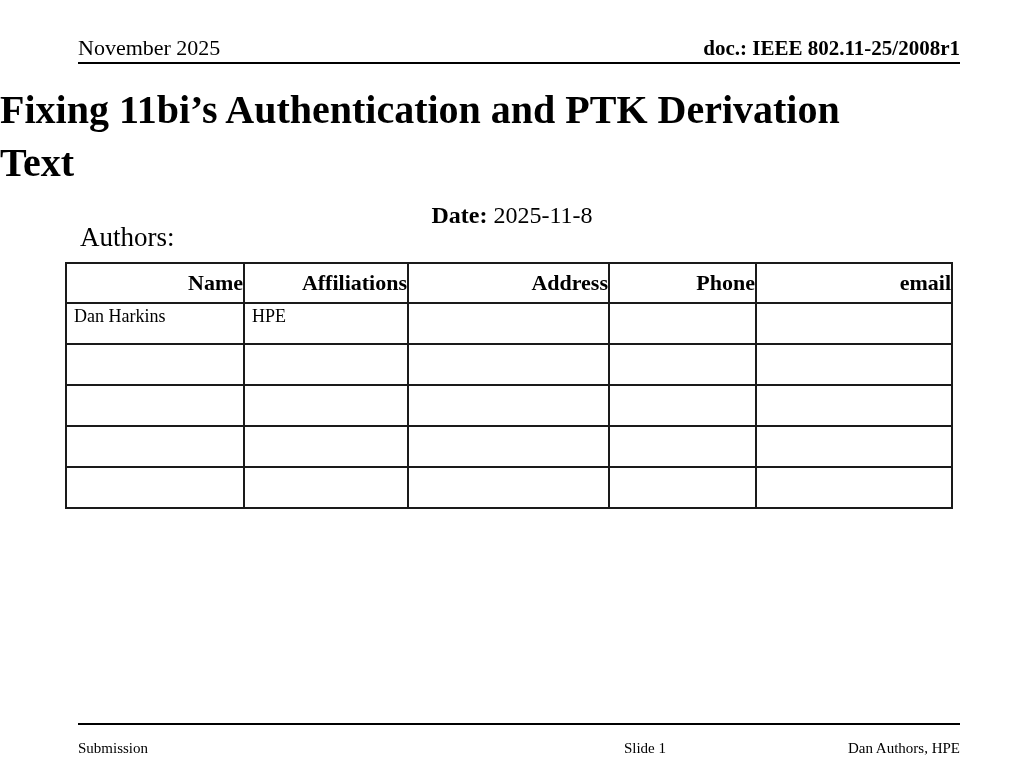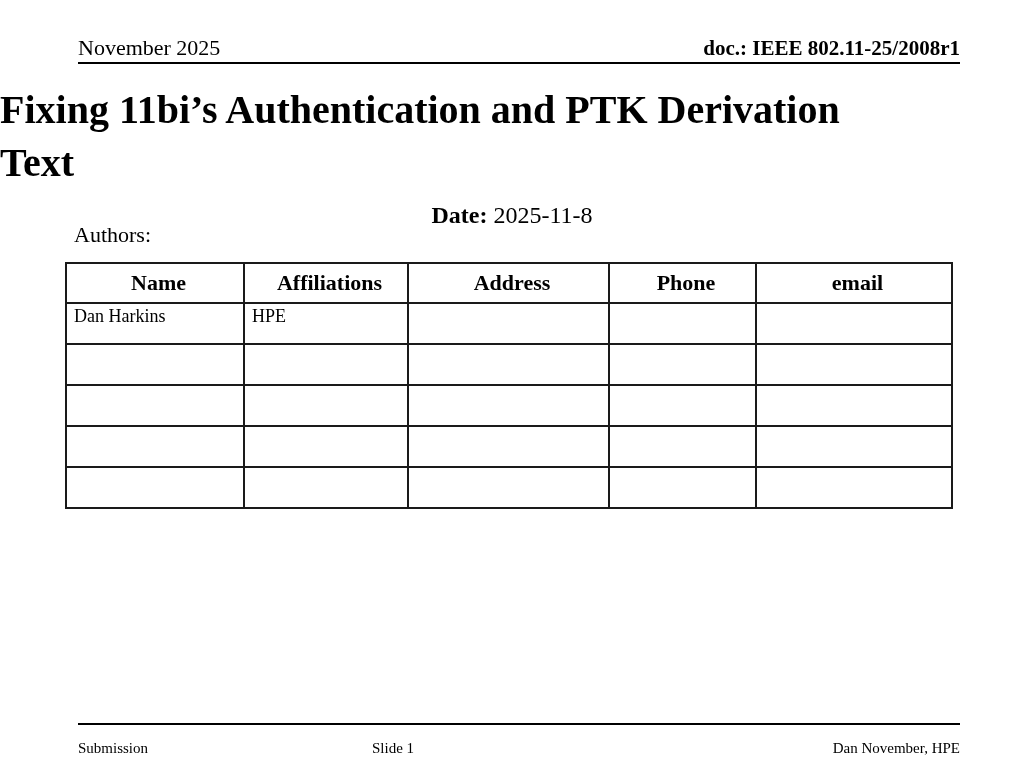--- a/index.html
+++ b/index.html
@@ -64,43 +64,43 @@
     left: 0;
     width: 100%;
     text-align: center;
     font-size: 24px;
   }
   .date-line .date-label { font-weight: bold; }
   
   .authors-label {
     position: absolute;
     top: 222px;
-    left: 74px;
-    font-size: 22px;
+    left: 80px;
+    font-size: 27px;
   }
   
   table.authors {
     position: absolute;
     top: 262px;
     left: 65px;
     border-collapse: collapse;
     table-layout: fixed;
     width: 886px;
   }
   table.authors th, table.authors td {
     border: 2px solid #1a1a1a;
     padding: 0 0 0 7px;
     overflow: hidden;
     white-space: nowrap;
   }
   table.authors th {
     height: 38px;
     font-size: 22px;
     font-weight: bold;
-    text-align: center;
+    text-align: right;
     vertical-align: middle;
   }
   table.authors td {
     height: 37px;
     font-size: 18px;
     vertical-align: top;
     padding-top: 2px;
   }
   col.c1 { width: 178px; }
   col.c2 { width: 164px; }
@@ -113,21 +113,21 @@
     left: 78px;
     right: 64px;
     top: 723px;
     border-top: 2px solid #000;
     padding-top: 15px;
     display: flex;
     align-items: flex-start;
     font-size: 15px;
   }
   .ftr .f-left  { flex: 1; text-align: left; }
-  .ftr .f-mid   { flex: 1; text-align: left; }
+  .ftr .f-mid   { flex: 1; text-align: right; }
   .ftr .f-right { flex: 1; text-align: right; }
 </style>
 </head>
 <body>
 
 <div class="slide">
 
   <div class="hdr">
     <span class="hdr-left">November 2025</span>
     <span class="hdr-right">doc.: IEEE 802.11-25/2008r1</span>
@@ -196,16 +196,16 @@
         <td></td>
         <td></td>
         <td></td>
       </tr>
     </tbody>
   </table>
 
   <div class="ftr">
     <span class="f-left">Submission</span>
     <span class="f-mid">Slide 1</span>
-    <span class="f-right">Dan November, HPE</span>
+    <span class="f-right">Dan Authors, HPE</span>
   </div>
 
 </div>
 
 </body></html>

